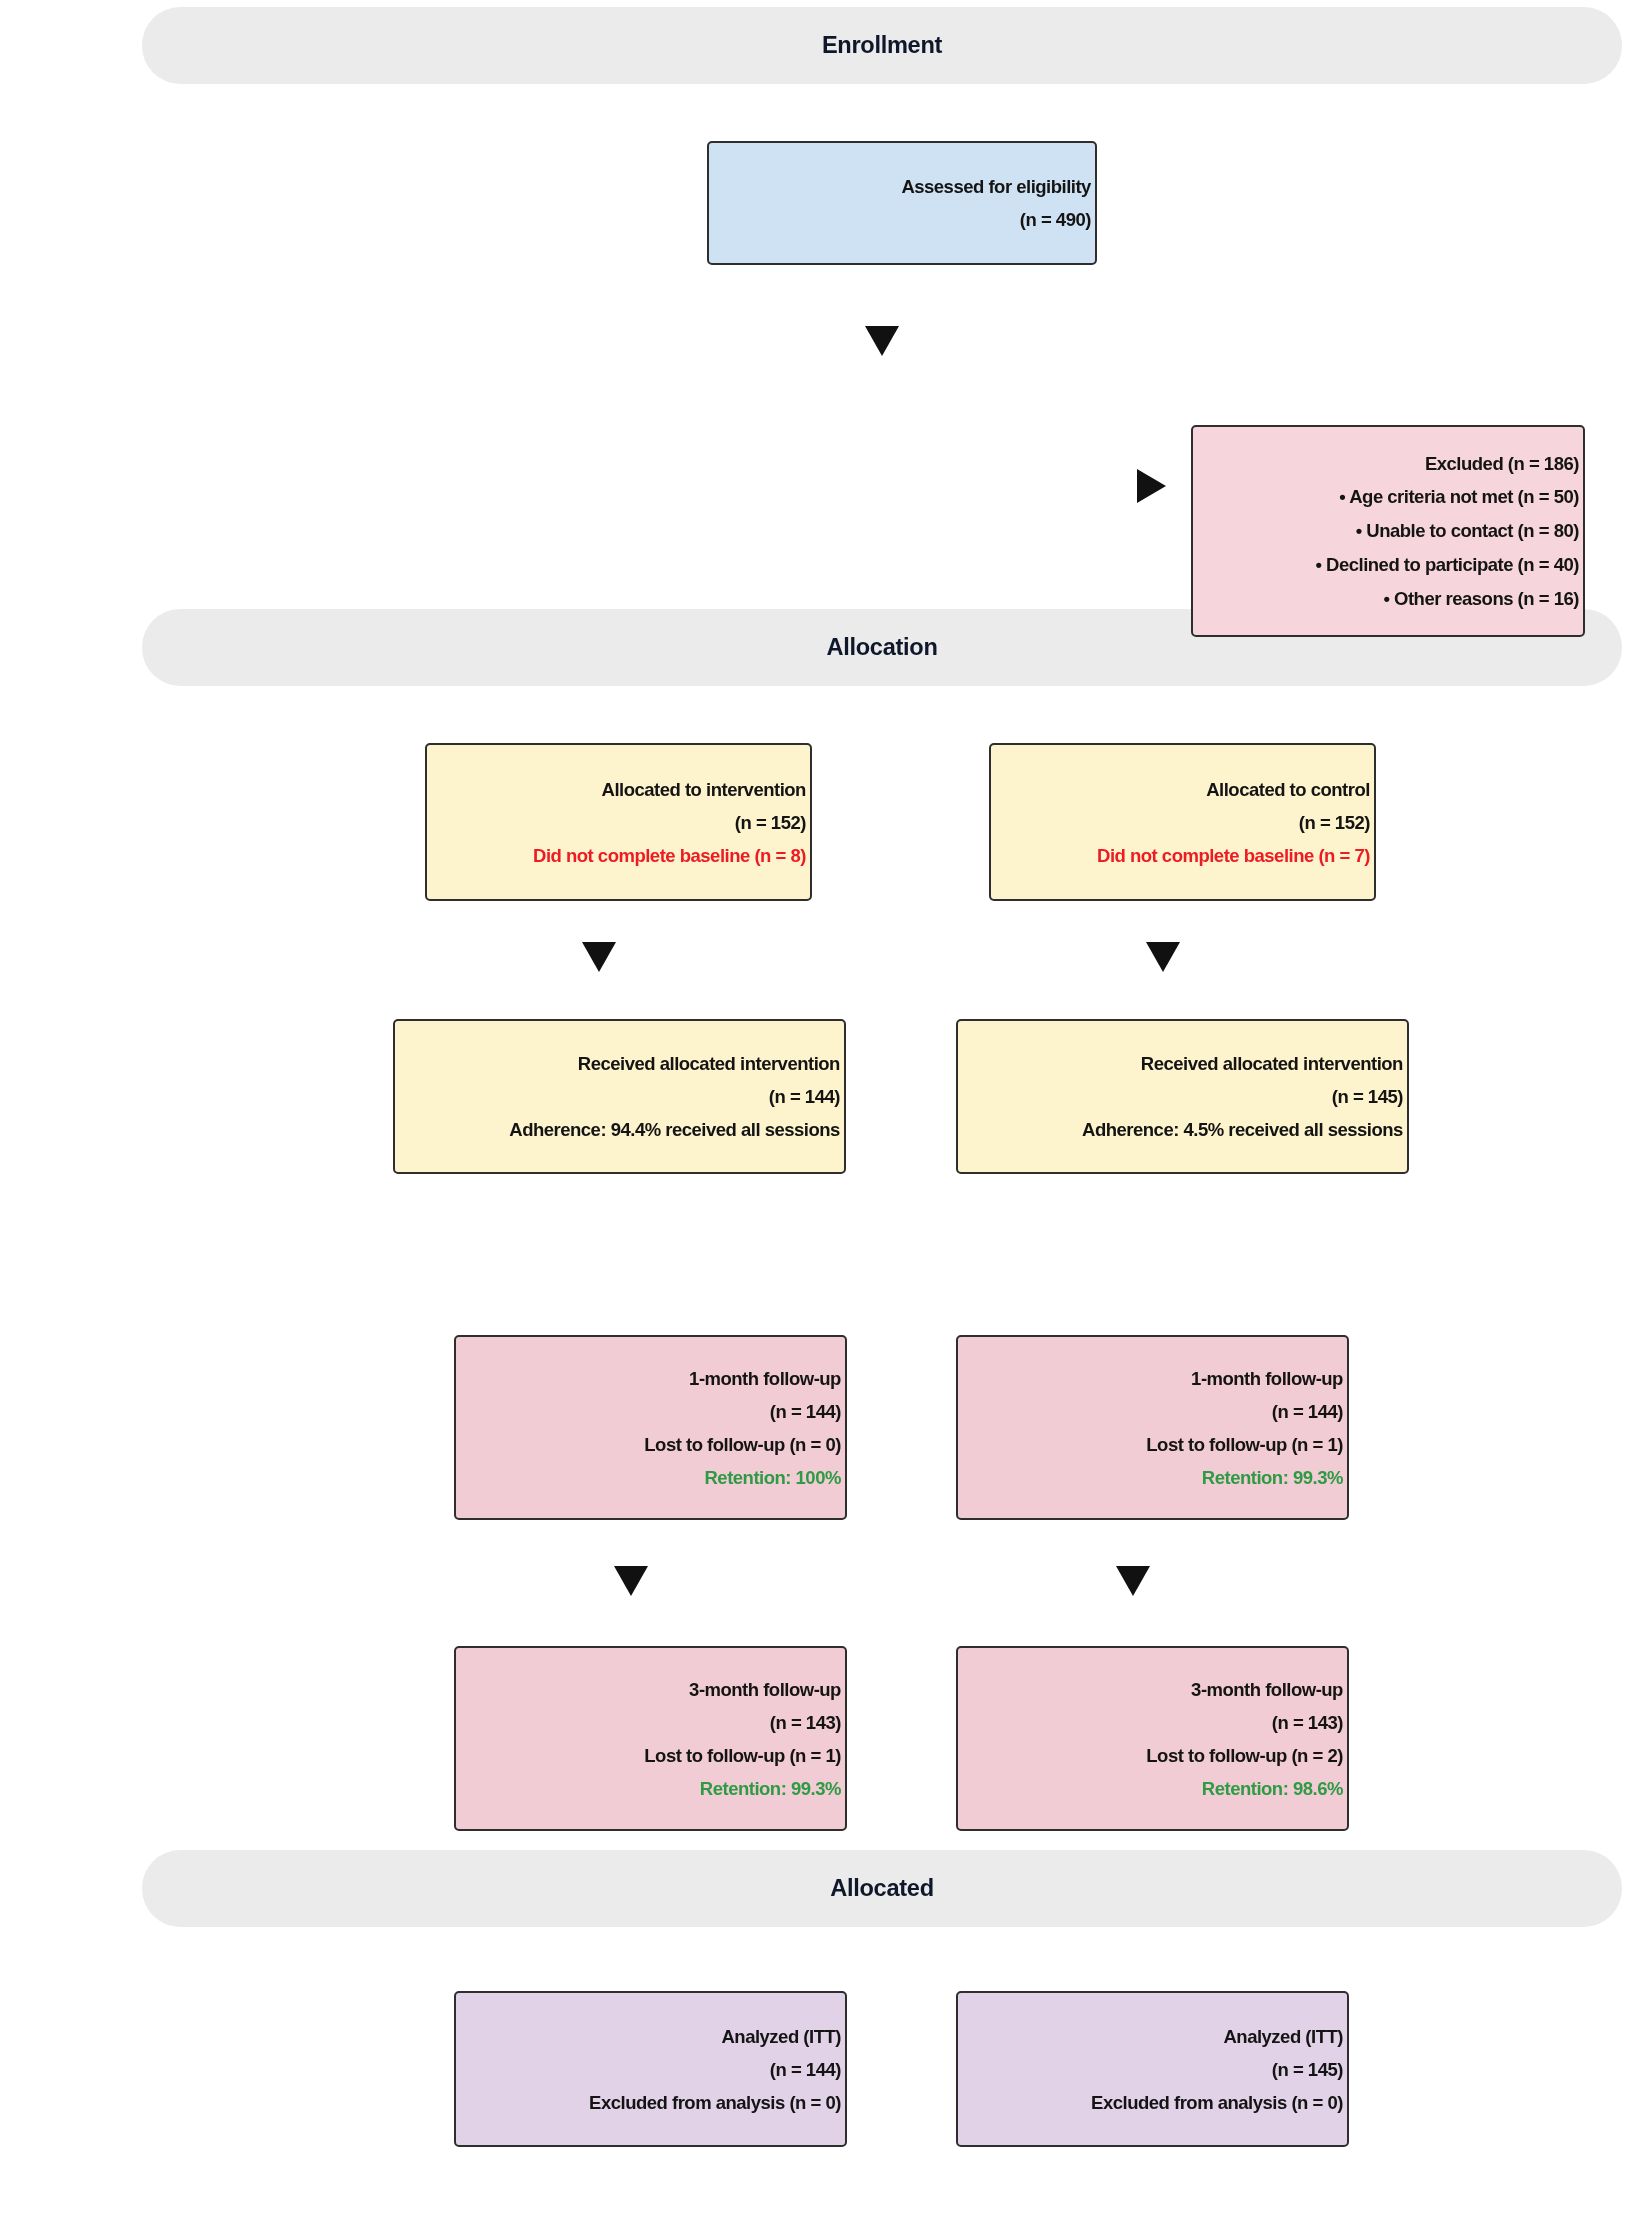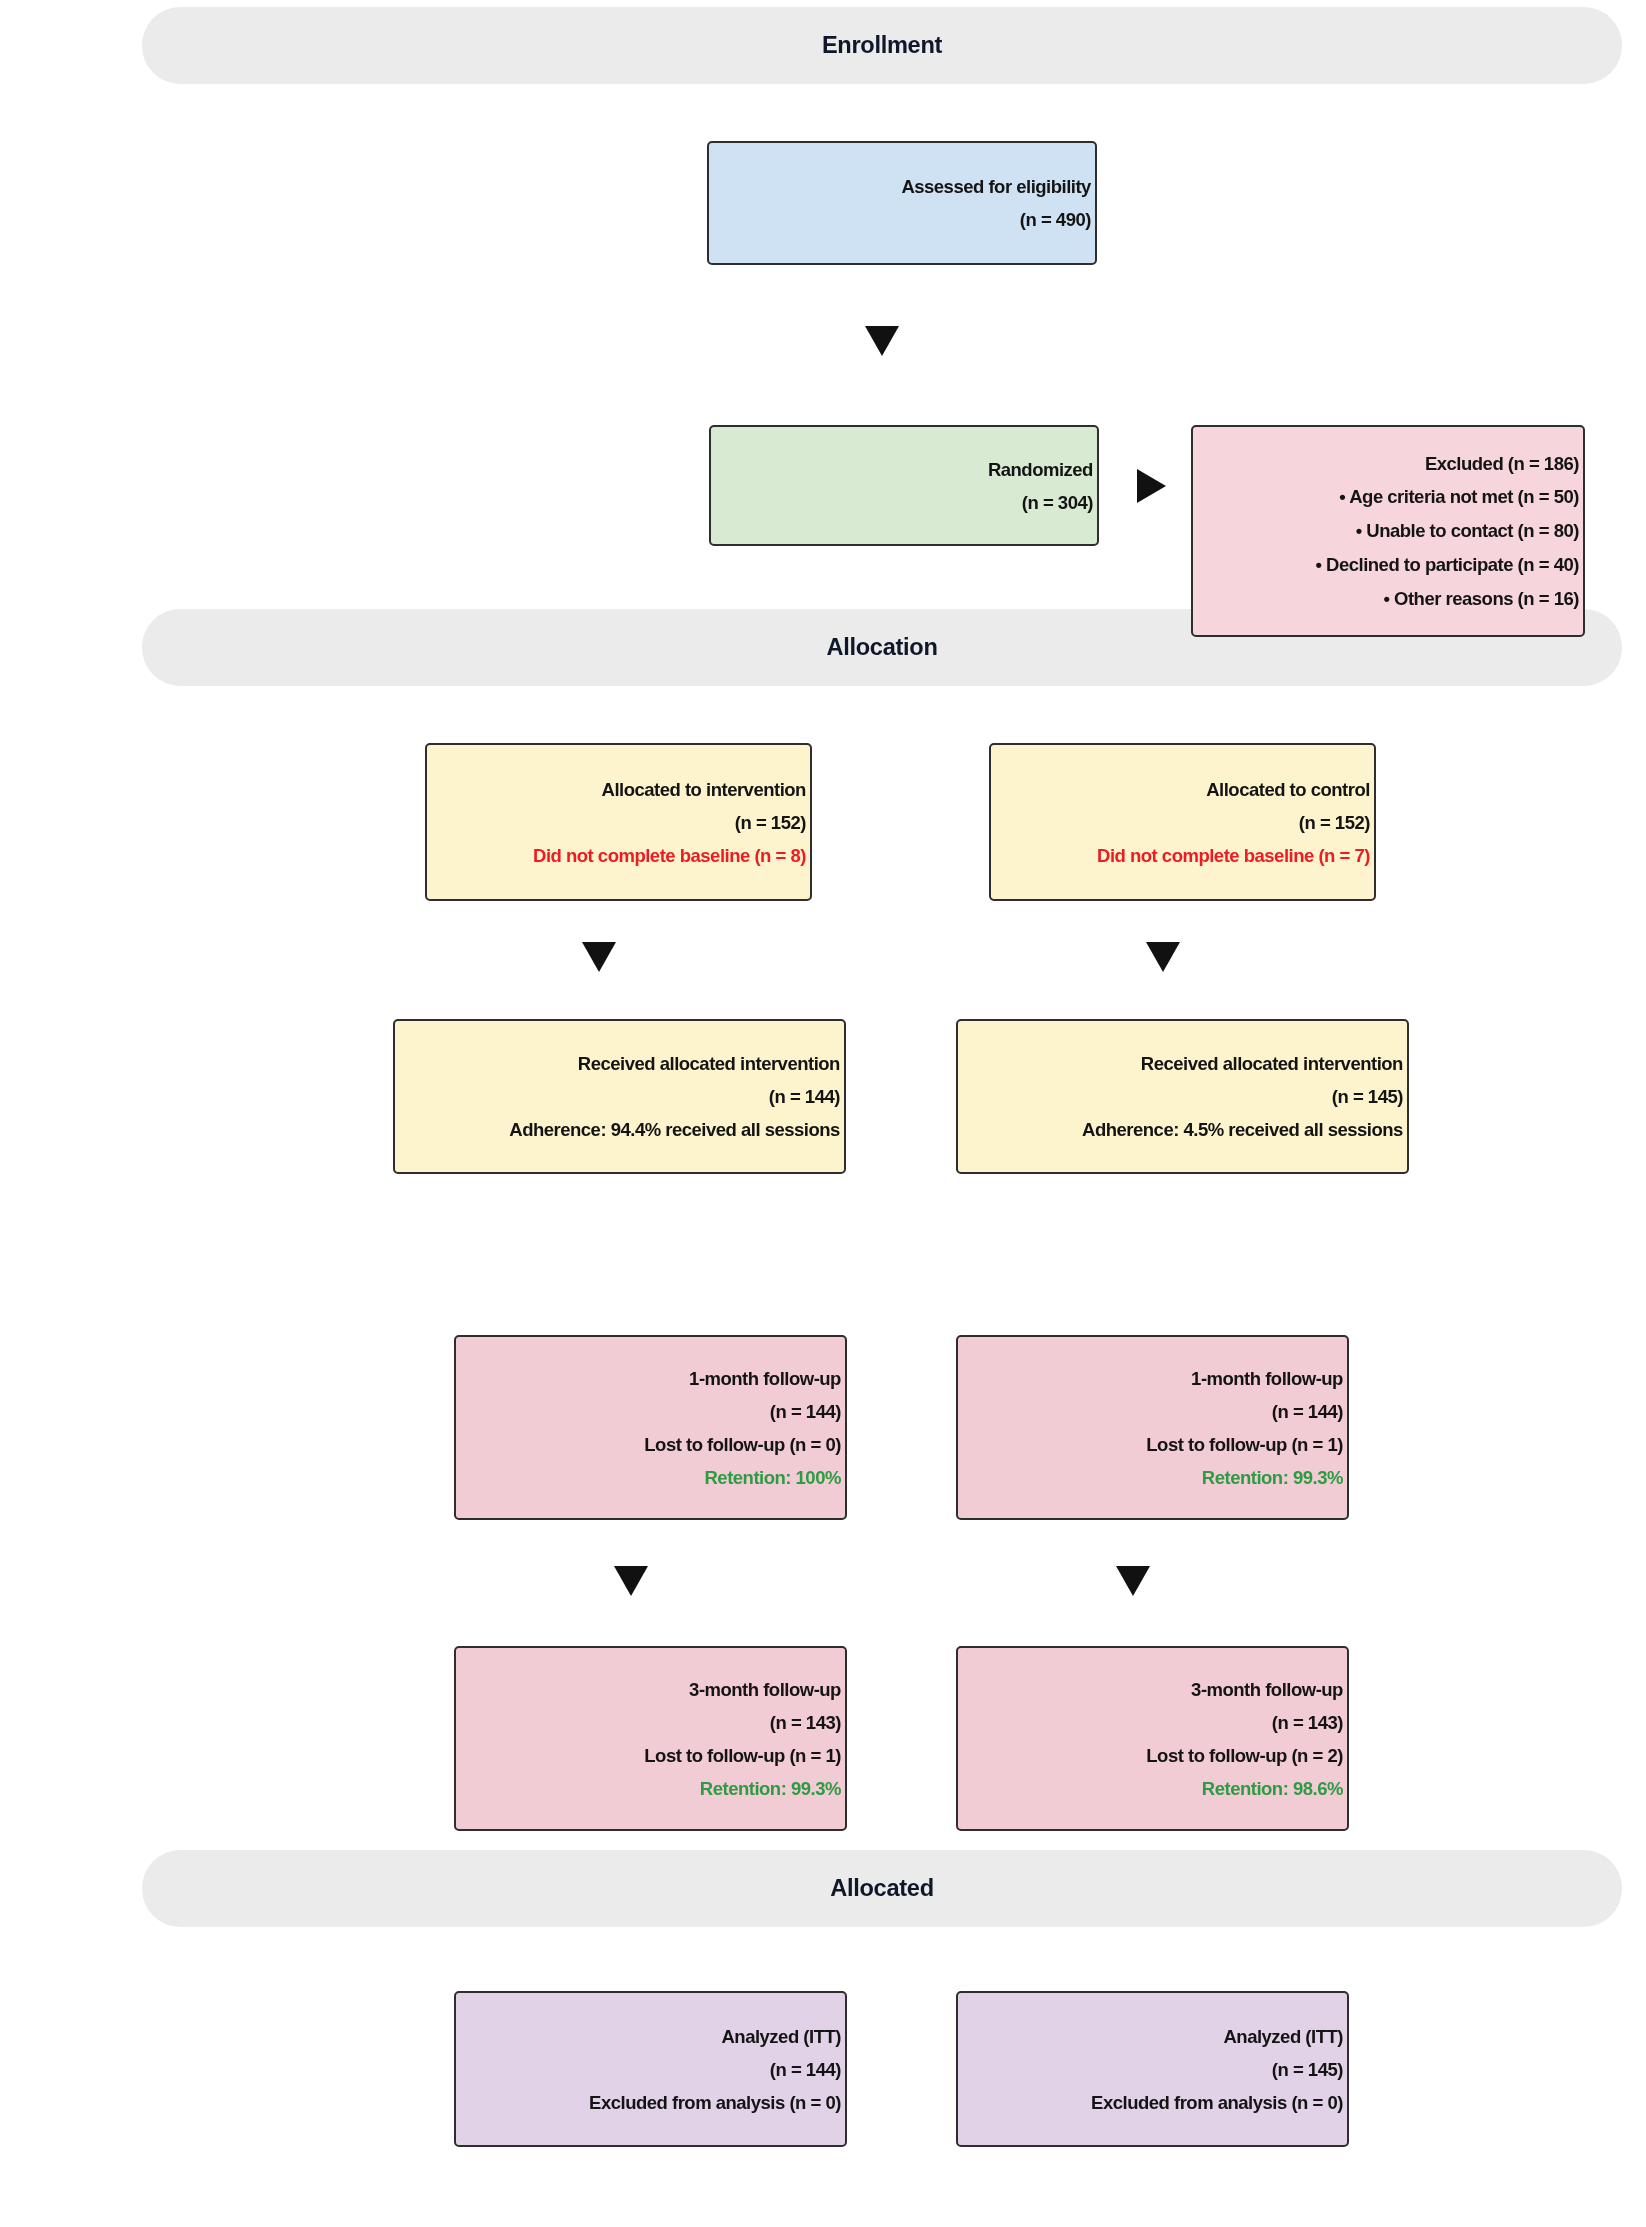--- a/index.html
+++ b/index.html
@@ -68,24 +68,20 @@
     <span class="band-title">Allocated</span>
   </div>
 
   <div class="box bg-blue" style="left:687px;top:141px;width:390px;height:124px">
     <div class="line">Assessed for eligibility</div>
     <div class="line">(n = 490)</div>
   </div>
 
   <div class="arrow-down" style="left:865px;top:326px"></div>
 
-  <div class="box bg-green" style="left:689px;top:425px;width:390px;height:121px">
-    <div class="line">Randomized</div>
-    <div class="line">(n = 304)</div>
-  </div>
 
   <div class="arrow-right" style="left:1137px;top:469px"></div>
 
   <div class="box bg-pink-light" style="left:1171px;top:425px;width:394px;height:212px">
     <div class="line">Excluded (n = 186)</div>
     <div class="line reason">• Age criteria not met (n = 50)</div>
     <div class="line reason">• Unable to contact (n = 80)</div>
     <div class="line reason">• Declined to participate (n = 40)</div>
     <div class="line reason">• Other reasons (n = 16)</div>
   </div>

